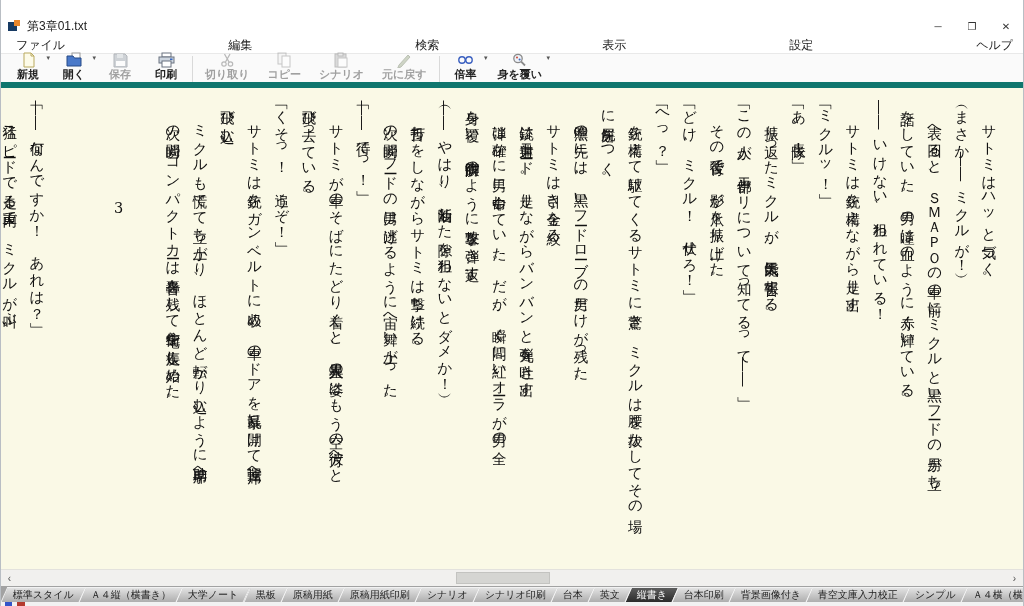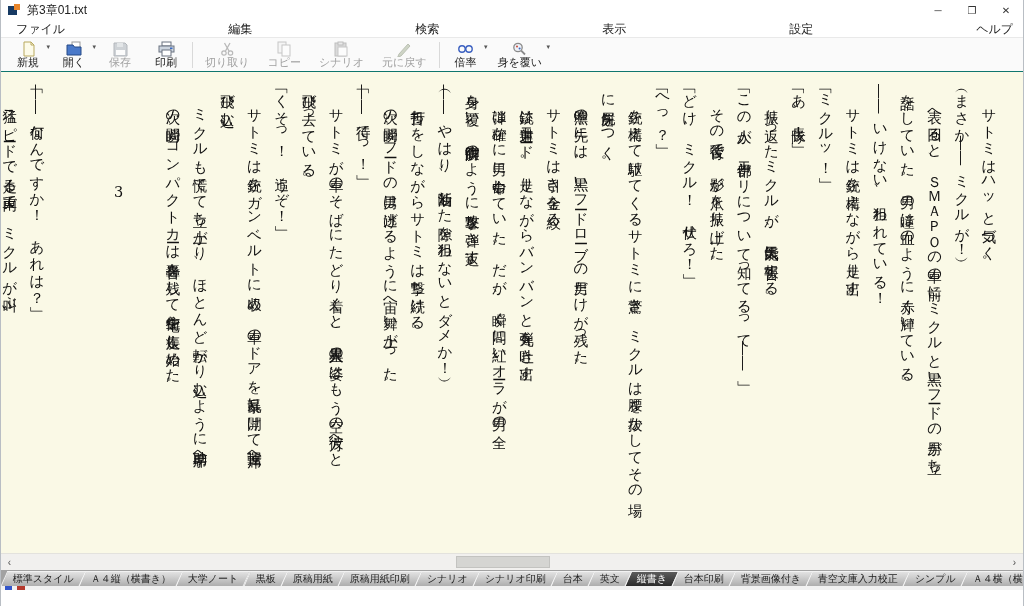--- a/index.html
+++ b/index.html
@@ -1,34 +1,34 @@
 <!DOCTYPE html>
 <html lang="ja"><head>
 <meta charset="utf-8">
 <style>
   * { margin:0; padding:0; box-sizing:border-box; }
   html,body { width:1024px; height:606px; overflow:hidden; }
   body { font-family:"Liberation Sans","DejaVu Sans",sans-serif; background:#fff; }
   #window { width:1024px; height:606px; border-left:1px solid #b9bec4; border-right:1px solid #b9bec4; display:flex; flex-direction:column; }
 
   
-  #titlebar { height:20px; background:#fff; display:flex; align-items:center; padding-left:7px; flex:0 0 auto; }
+  #titlebar { height:20px; background:#fff; display:flex; align-items:center; padding-left:7px; flex:0 0 auto;margin-top:16px; }
   #app-logo { width:12px; height:12px; position:relative; margin-right:7px; }
   #app-logo .sq1 { position:absolute; left:0; top:2px; width:9px; height:9px; background:#173a63; }
   #app-logo .sq2 { position:absolute; left:6px; top:0; width:6px; height:6px; background:#e8862c; }
   #title-text { font-size:12px; color:#222; }
   #win-controls { margin-left:auto; display:flex; height:100%; }
   .win-btn { width:34px; height:20px; display:flex; align-items:center; justify-content:center; font-size:10px; color:#333; cursor:default; }
 
   
   #menubar { height:18px; background:#fff; display:flex; align-items:center; padding-left:5px; border-bottom:1px solid #e9e9e9; flex:0 0 auto;justify-content:space-between; }
   .menu-item { font-size:12px; color:#222; padding:0 10px; line-height:18px; }
 
   
-  #toolbar { height:34px; background:#fafafa; border-bottom:1px solid #0f766e; display:flex; align-items:center; padding-left:4px; flex:0 0 auto; }
+  #toolbar { height:34px; background:#fafafa; border-bottom:6px solid #0f766e; display:flex; align-items:flex-end; padding-left:4px; flex:0 0 auto;font-weight:bold; }
   .tb-btn { position:relative; height:32px; min-width:46px; padding:1px 9px 0; display:flex; flex-direction:column; align-items:center; justify-content:center; border-radius:2px; }
   .tb-btn .tb-icon { height:15px; display:flex; align-items:center; justify-content:center; }
   .tb-btn .tb-label { font-size:11px; color:#222; line-height:13px; white-space:nowrap; }
   .tb-btn.disabled .tb-label { color:#a0a0a0; }
   .tb-btn.disabled .tb-icon { opacity:.45; }
   .tb-dd { position:absolute; right:1px; top:4px; font-size:7px; color:#555; }
   .tb-sep { width:1px; height:26px; background:#d9d9d9; margin:0 3px; }
 
   
   #doctabs { height:16px; background:#eff0f0; border-bottom:1px solid #d2d2d2; display:flex; align-items:stretch; font-size:11px; color:#222; flex:0 0 auto; }

